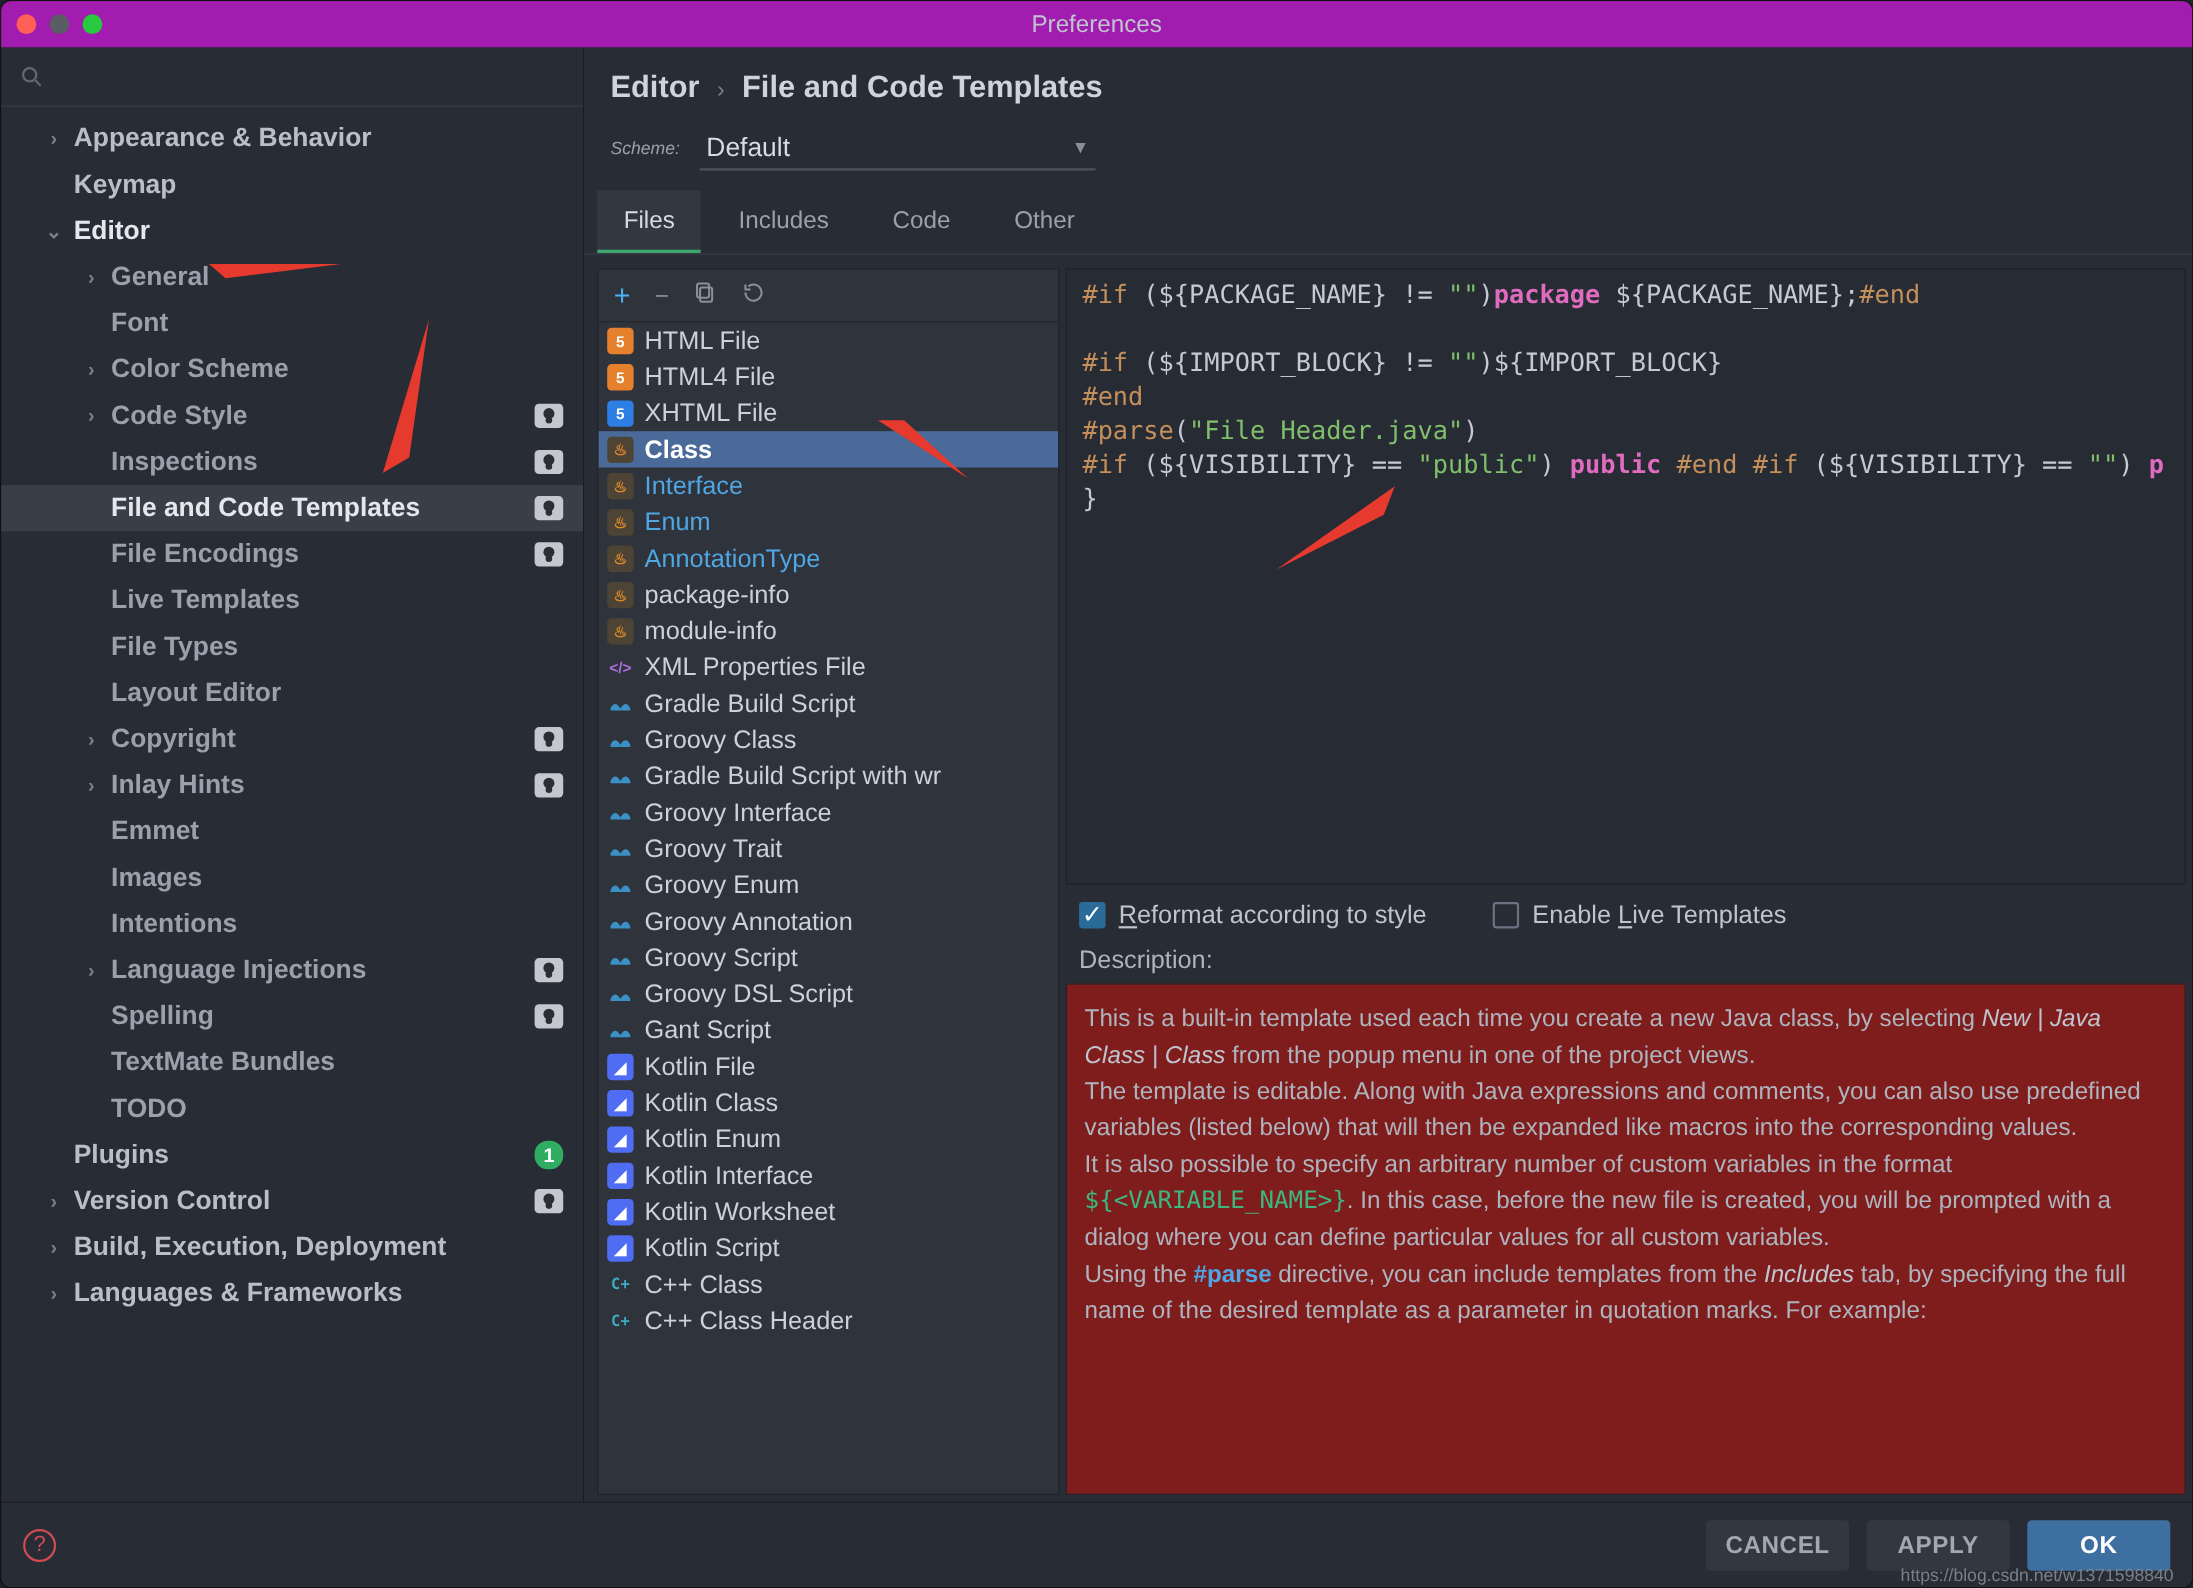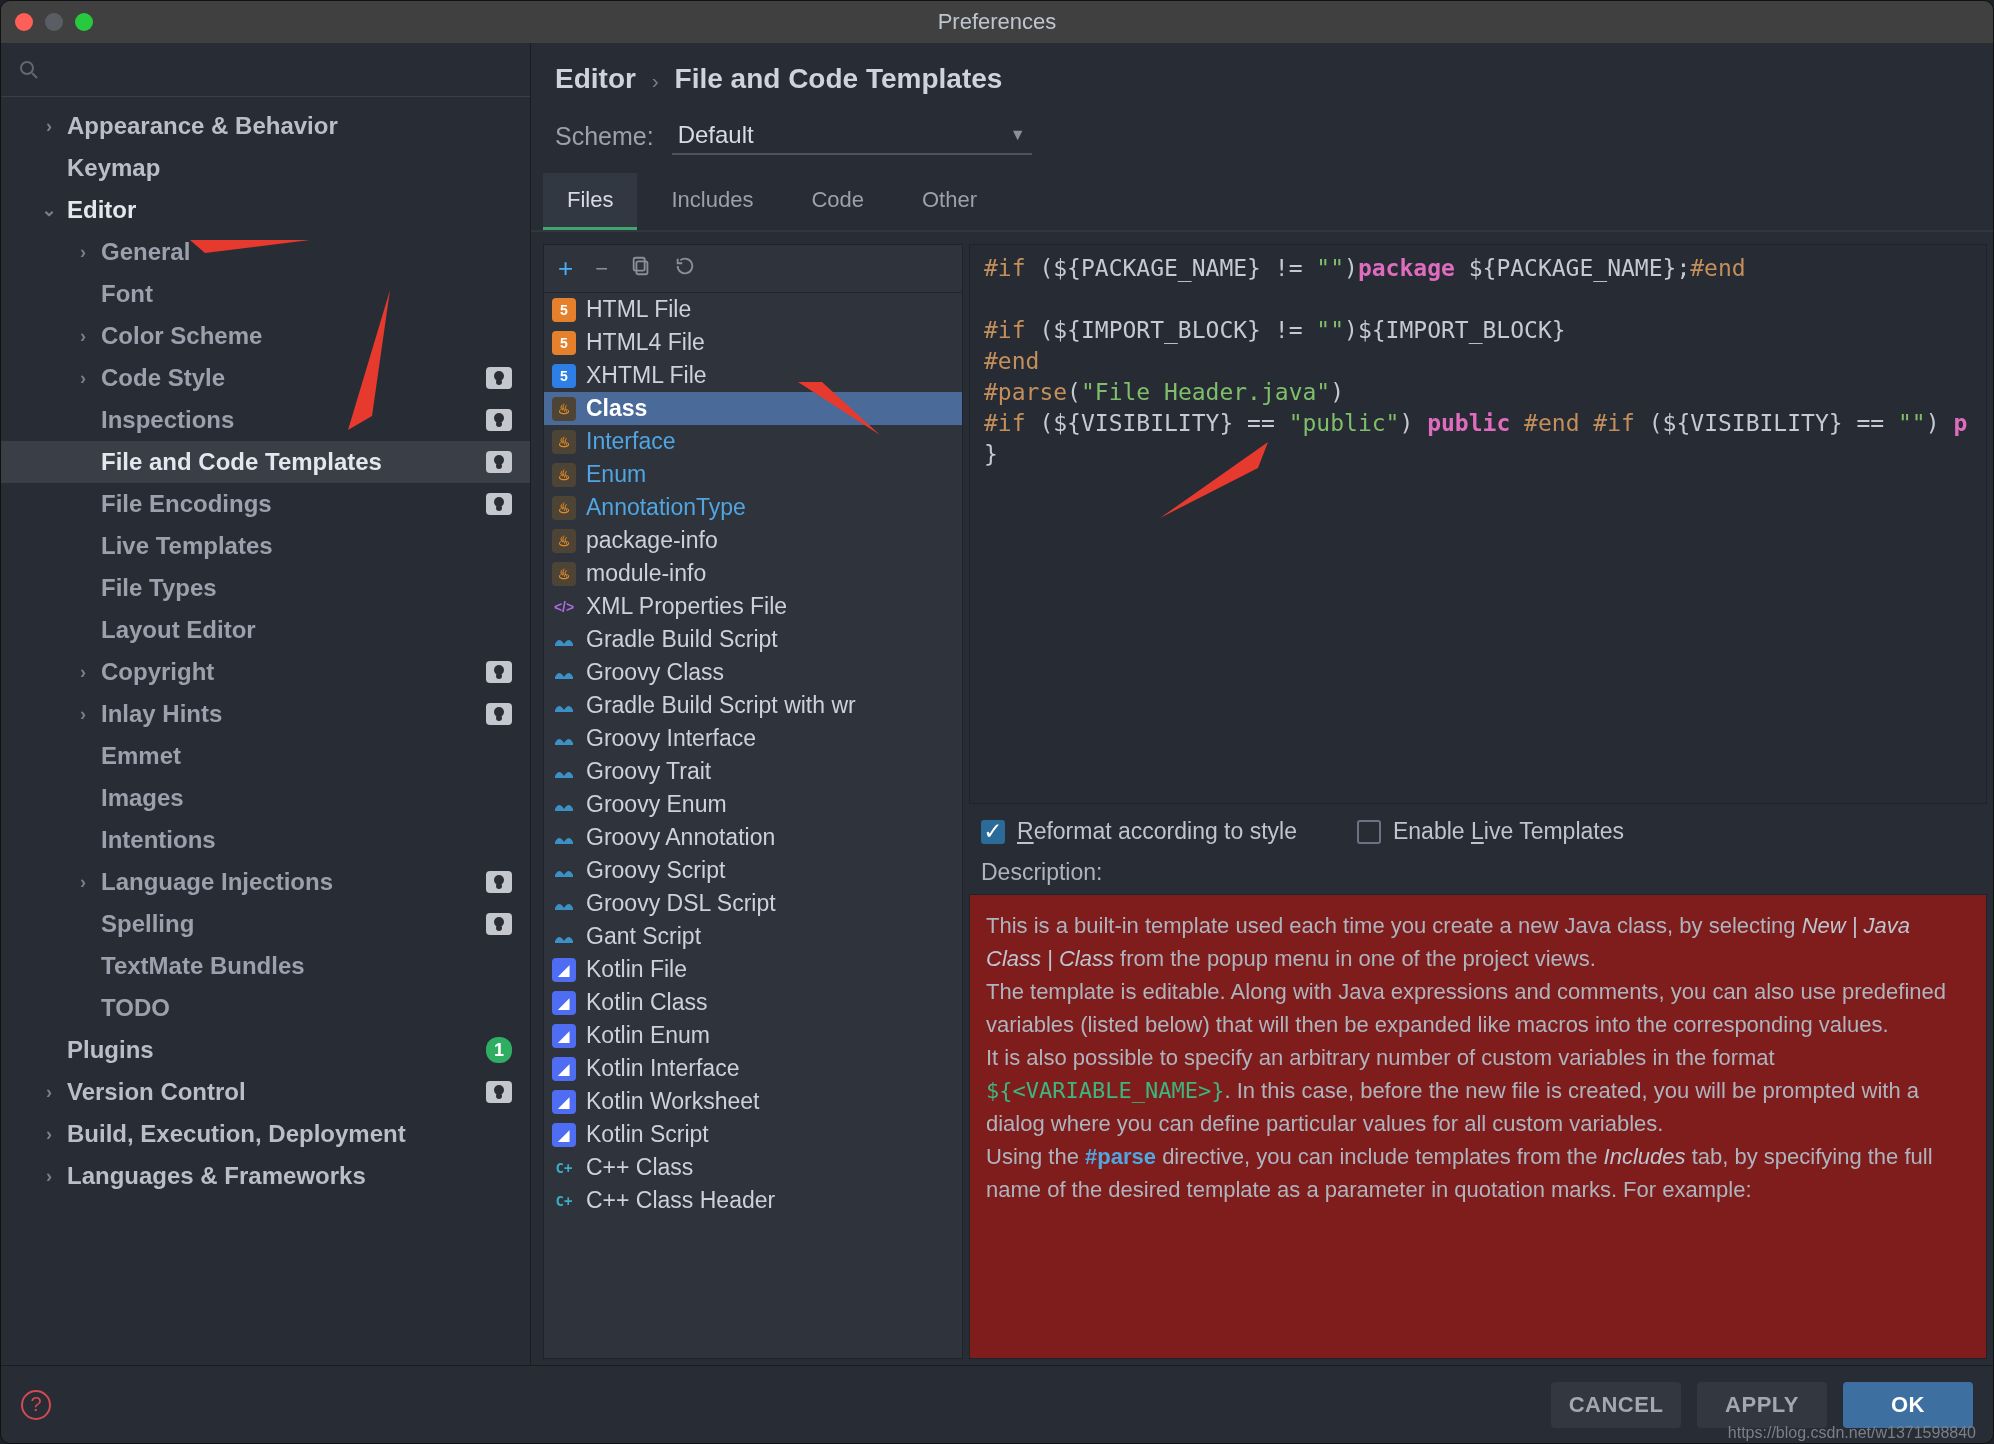--- a/index.html
+++ b/index.html
@@ -8,21 +8,21 @@
   background: #1e2127;
   color: #abb2bf;
   width: 1994px;
   height: 1444px;
   overflow: hidden;
   font-size: 21px;
 }
 .window { display: flex; flex-direction: column; height: 100%; border: 1px solid #111; border-radius: 10px; overflow: hidden; }
 .titlebar {
   height: 42px;
-  background: #404040;
+  background: #a21caf;
   display: flex;
   align-items: center;
   position: relative;
   padding-left: 14px;
 }
 .traffic { display: flex; gap: 12px; }
 .dot { width: 18px; height: 18px; border-radius: 50%; }
 .dot.red { background: #ff5f56; }
 .dot.yellow { background: #5a5d63; }
 .dot.green { background: #27c93f; }
@@ -68,21 +68,21 @@
   position: absolute; right: 18px; top: 50%; transform: translateY(-50%);
   background: #2fae63; color: #fff; border-radius: 12px;
   min-width: 26px; height: 26px; display: flex; align-items: center; justify-content: center;
   font-size: 18px; font-weight: 700;
 }
 .main { flex: 1; display: flex; flex-direction: column; min-width: 0; background: #282c34; }
 .crumb-row { padding: 20px 24px 10px; }
 .crumb-row .crumb { color: #cfd3db; font-size: 28px; font-weight: 700; }
 .crumb-sep { color: #7a808b; margin: 0 10px; font-weight: 400; }
 .scheme-row { display: flex; align-items: center; gap: 18px; padding: 12px 24px 18px; }
-.scheme-label { color: #9aa1ac; font-size: 25px; }
+.scheme-label { color: #9aa1ac; font-size: 16px; font-style: italic; }
 .scheme-select {
   display: flex; align-items: center; justify-content: space-between;
   border-bottom: 2px solid #4d525c;
   min-width: 360px; padding: 4px 6px; color: #d7dbe3; font-size: 24px; gap: 21px;
 }
 .scheme-select .tri { color: #8a909b; font-size: 16px; }
 .tabs-row { display: flex; gap: 10px; padding: 0 12px; border-bottom: 2px solid #32363e; }
 .tab {
   padding: 14px 24px; color: #9aa1ac; font-size: 22px; font-weight: 500;
   border-bottom: 3px solid transparent; cursor: pointer;

